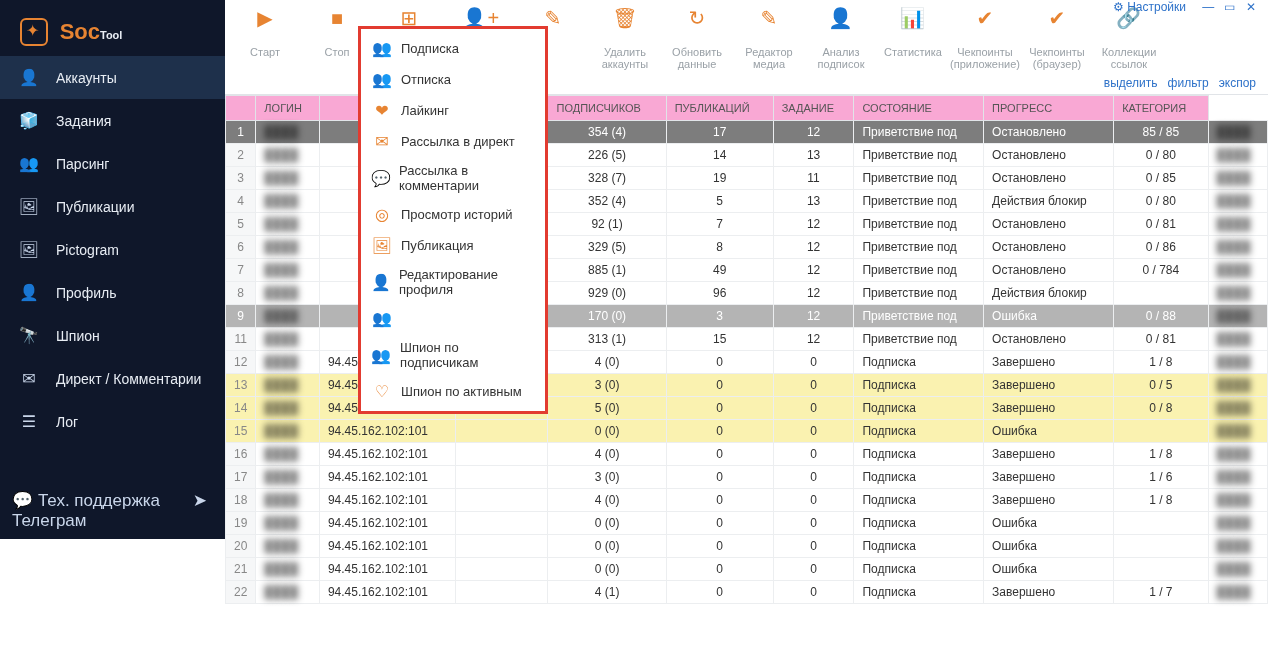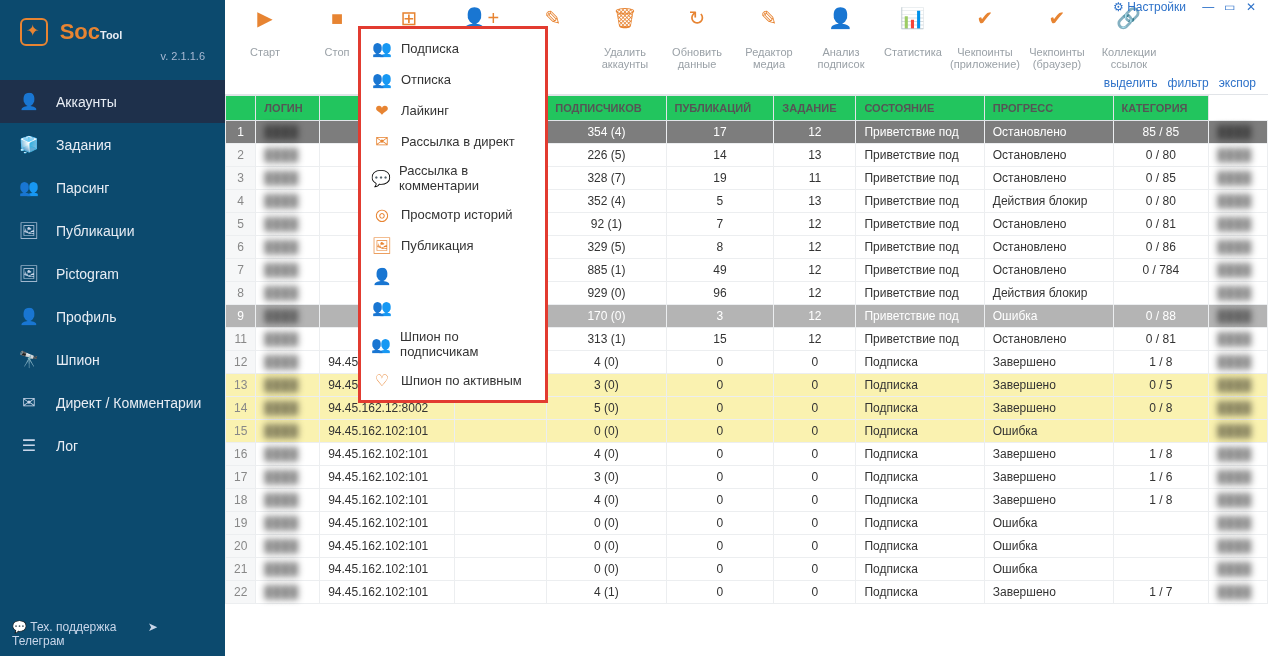--- a/index.html
+++ b/index.html
@@ -1,31 +1,31 @@
 <!DOCTYPE html>
 <html><head>
 <meta charset="utf-8">
 <style>
   * { box-sizing: border-box; margin: 0; padding: 0; }
   body { font-family: "Segoe UI", Tahoma, sans-serif; font-size: 13px; color: #333; background: #fff; width: 1268px; height: 656px; overflow: hidden; position: relative; }
 
   
-  .sidebar { position: absolute; left: 0; top: 0; width: 225px; height: 656px; background: #0c4a6e; color: #e8edf4; }
+  .sidebar { position: absolute; left: 0; top: 0; width: 225px; height: 539px; background: #0f172a; color: #e8edf4; }
   .logo { padding: 18px 20px 4px 20px; }
   .logo-mark { display: inline-block; width: 28px; height: 28px; border: 2px solid #e78432; border-radius: 6px; position: relative; vertical-align: middle; }
   .logo-mark:before { content: "✦"; color: #e78432; position: absolute; top: 1px; left: 4px; font-size: 16px; }
   .logo-text { display: inline-block; vertical-align: middle; margin-left: 8px; font-size: 22px; font-weight: 600; }
   .logo-text .soc { color: #e78432; }
   .logo-text .tool { color: #e8edf4; }
   .version { text-align: right; font-size: 11px; color: #a9bad4; padding: 0 20px 12px 0; }
   .nav { margin-top: 6px; }
   .nav-item { display: flex; align-items: center; padding: 12px 18px; cursor: pointer; font-size: 14px; }
   .nav-item.active { background: #1e304b; }
   .nav-icon { width: 22px; display: inline-flex; justify-content: center; margin-right: 16px; font-size: 16px; color: #c9d6ea; }
-  .footer { position: absolute; bottom: 8px; left: 12px; font-size: 12px; color: #c9d6ea; }
+  .footer { position: absolute; bottom: 8px; left: 12px; font-size: 17px; color: #c9d6ea; }
   .footer span { margin-right: 14px; cursor: pointer; }
 
   
   .main { position: absolute; left: 225px; top: 0; right: 0; height: 656px; display: flex; flex-direction: column; }
 
   
   .wincontrols { position: absolute; top: 0; right: 8px; font-size: 12px; color: #2e72c9; }
   .wincontrols .gear { margin-right: 10px; cursor: pointer; }
   .wincontrols .wc { display:inline-block; width:18px; text-align:center; cursor:pointer; color:#2e72c9; }
 
@@ -33,21 +33,21 @@
   .toolbar { display: flex; padding: 6px 4px 2px 4px; }
   .tool { width: 72px; text-align: center; font-size: 11px; color: #9aa1a7; cursor: pointer; }
   .tool .ticon { font-size: 20px; height: 24px; display: flex; align-items: center; justify-content: center; color: #e78432; }
   .tool .tlabel { margin-top: 16px; line-height: 1.1; min-height: 26px; }
   .subfilters { text-align: right; font-size: 12px; color: #2e72c9; padding: 2px 12px 4px 12px; }
   .subfilters span { margin-left: 10px; cursor: pointer; }
 
   
   .table-wrap { flex: 1; overflow: auto; border-top: 1px solid #e1e4e8; }
   table { border-collapse: collapse; width: 100%; font-size: 12px; }
-  th { background: #22c55e; border: 1px solid #e1e4e8; padding: 6px 8px; text-align: left; font-weight: 700; color: #555; text-transform: uppercase; font-size: 11px; white-space: nowrap; }
+  th { background: #f9a8d4; border: 1px solid #e1e4e8; padding: 6px 8px; text-align: left; font-weight: 400; color: #555; text-transform: uppercase; font-size: 11px; white-space: nowrap; }
   td { border: 1px solid #eceef0; padding: 4px 8px; white-space: nowrap; }
   td.rn { width: 24px; text-align: center; color: #888; background:#f6f7f8; }
   td.num { text-align: center; }
   tr.sel1 td { background: #7d7d7d; color: #fff; }
   tr.sel2 td { background: #b4b4b4; color: #fff; }
   tr.hl td { background: #faf2b0; }
   .blur { color: transparent; text-shadow: 0 0 6px rgba(0,0,0,.45); }
 
   
   .dropdown { position: absolute; left: 358px; top: 26px; width: 190px; background: #fff; border: 3px solid #e23b30; z-index: 50; padding: 4px 0; }
@@ -57,21 +57,20 @@
 </head>
 <body>
 
 <div class="sidebar">
   <div class="logo">
     <span class="logo-mark"></span>
     <span class="logo-text">
       <span class="soc">Soc</span><span class="tool">Tool</span>
     </span>
   </div>
-  <div class="version">v. 2.1.1.6</div>
   <div class="nav" id="nav">
       <div class="nav-item active">
         <span class="nav-icon">👤</span>
         <span>Аккаунты</span>
       </div>
       <div class="nav-item">
         <span class="nav-icon">🧊</span>
         <span>Задания</span>
       </div>
       <div class="nav-item">
@@ -492,20 +491,21 @@
     <div class="dd-item">
       <span class="dd-icon">◎</span>
       <span>Просмотр историй</span>
     </div>
     <div class="dd-item">
       <span class="dd-icon">🖼</span>
       <span>Публикация</span>
     </div>
     <div class="dd-item">
       <span class="dd-icon">👤</span>
+      <span>Редактирование профиля</span>
     </div>
     <div class="dd-item">
       <span class="dd-icon">👥</span>
     </div>
     <div class="dd-item">
       <span class="dd-icon">👥</span>
       <span>Шпион по подписчикам</span>
     </div>
     <div class="dd-item">
       <span class="dd-icon">♡</span>

